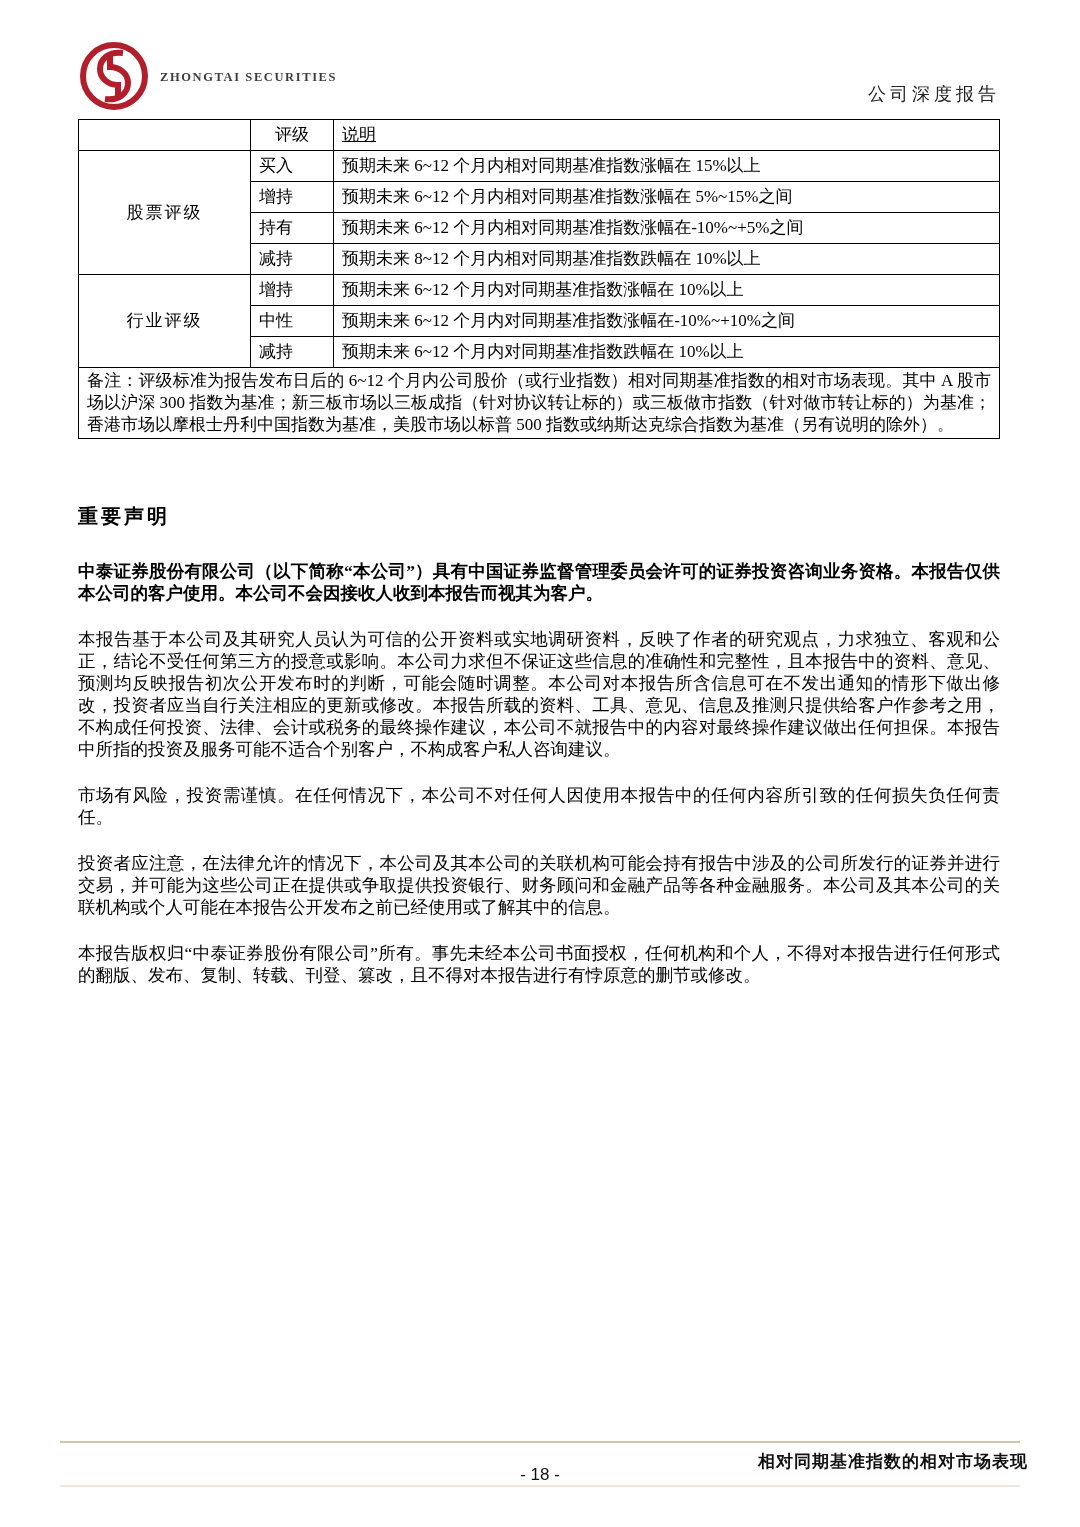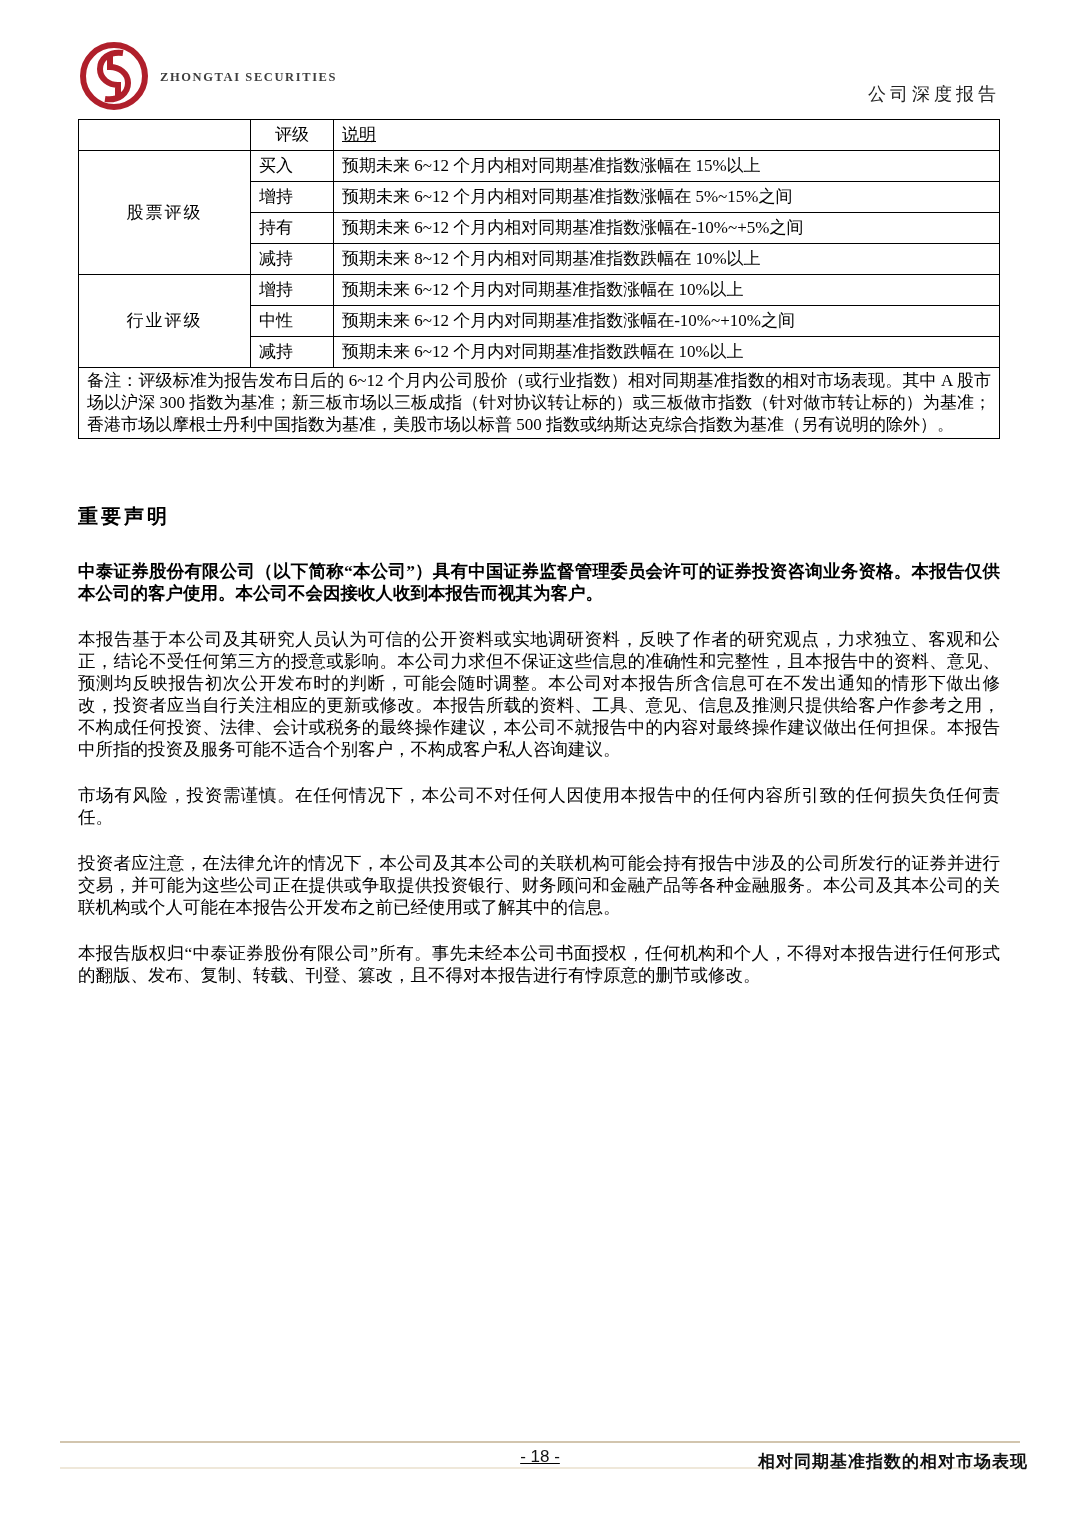--- a/index.html
+++ b/index.html
@@ -59,21 +59,21 @@
   }
   .statement p.first{margin-top:30px;font-weight:bold;}
 
   
   .footer{
     position:absolute;
     left:60px;right:60px;top:1441px;
     border-top:2px solid #d2c5ae;
     box-shadow:0 2px 0 #efe8da;
   }
-  .footer-row{position:relative;padding-top:4px;text-decoration:underline;}
+  .footer-row{position:relative;padding-top:22px;}
   .page-number{
     text-align:center;
     font-size:17px;
     font-family:"Liberation Sans", sans-serif;
     color:#111;
   }
   .footer-notice{
     position:absolute;right:-8px;top:7px;
     font-size:17px;font-weight:bold;color:#111;
     letter-spacing:1px;

